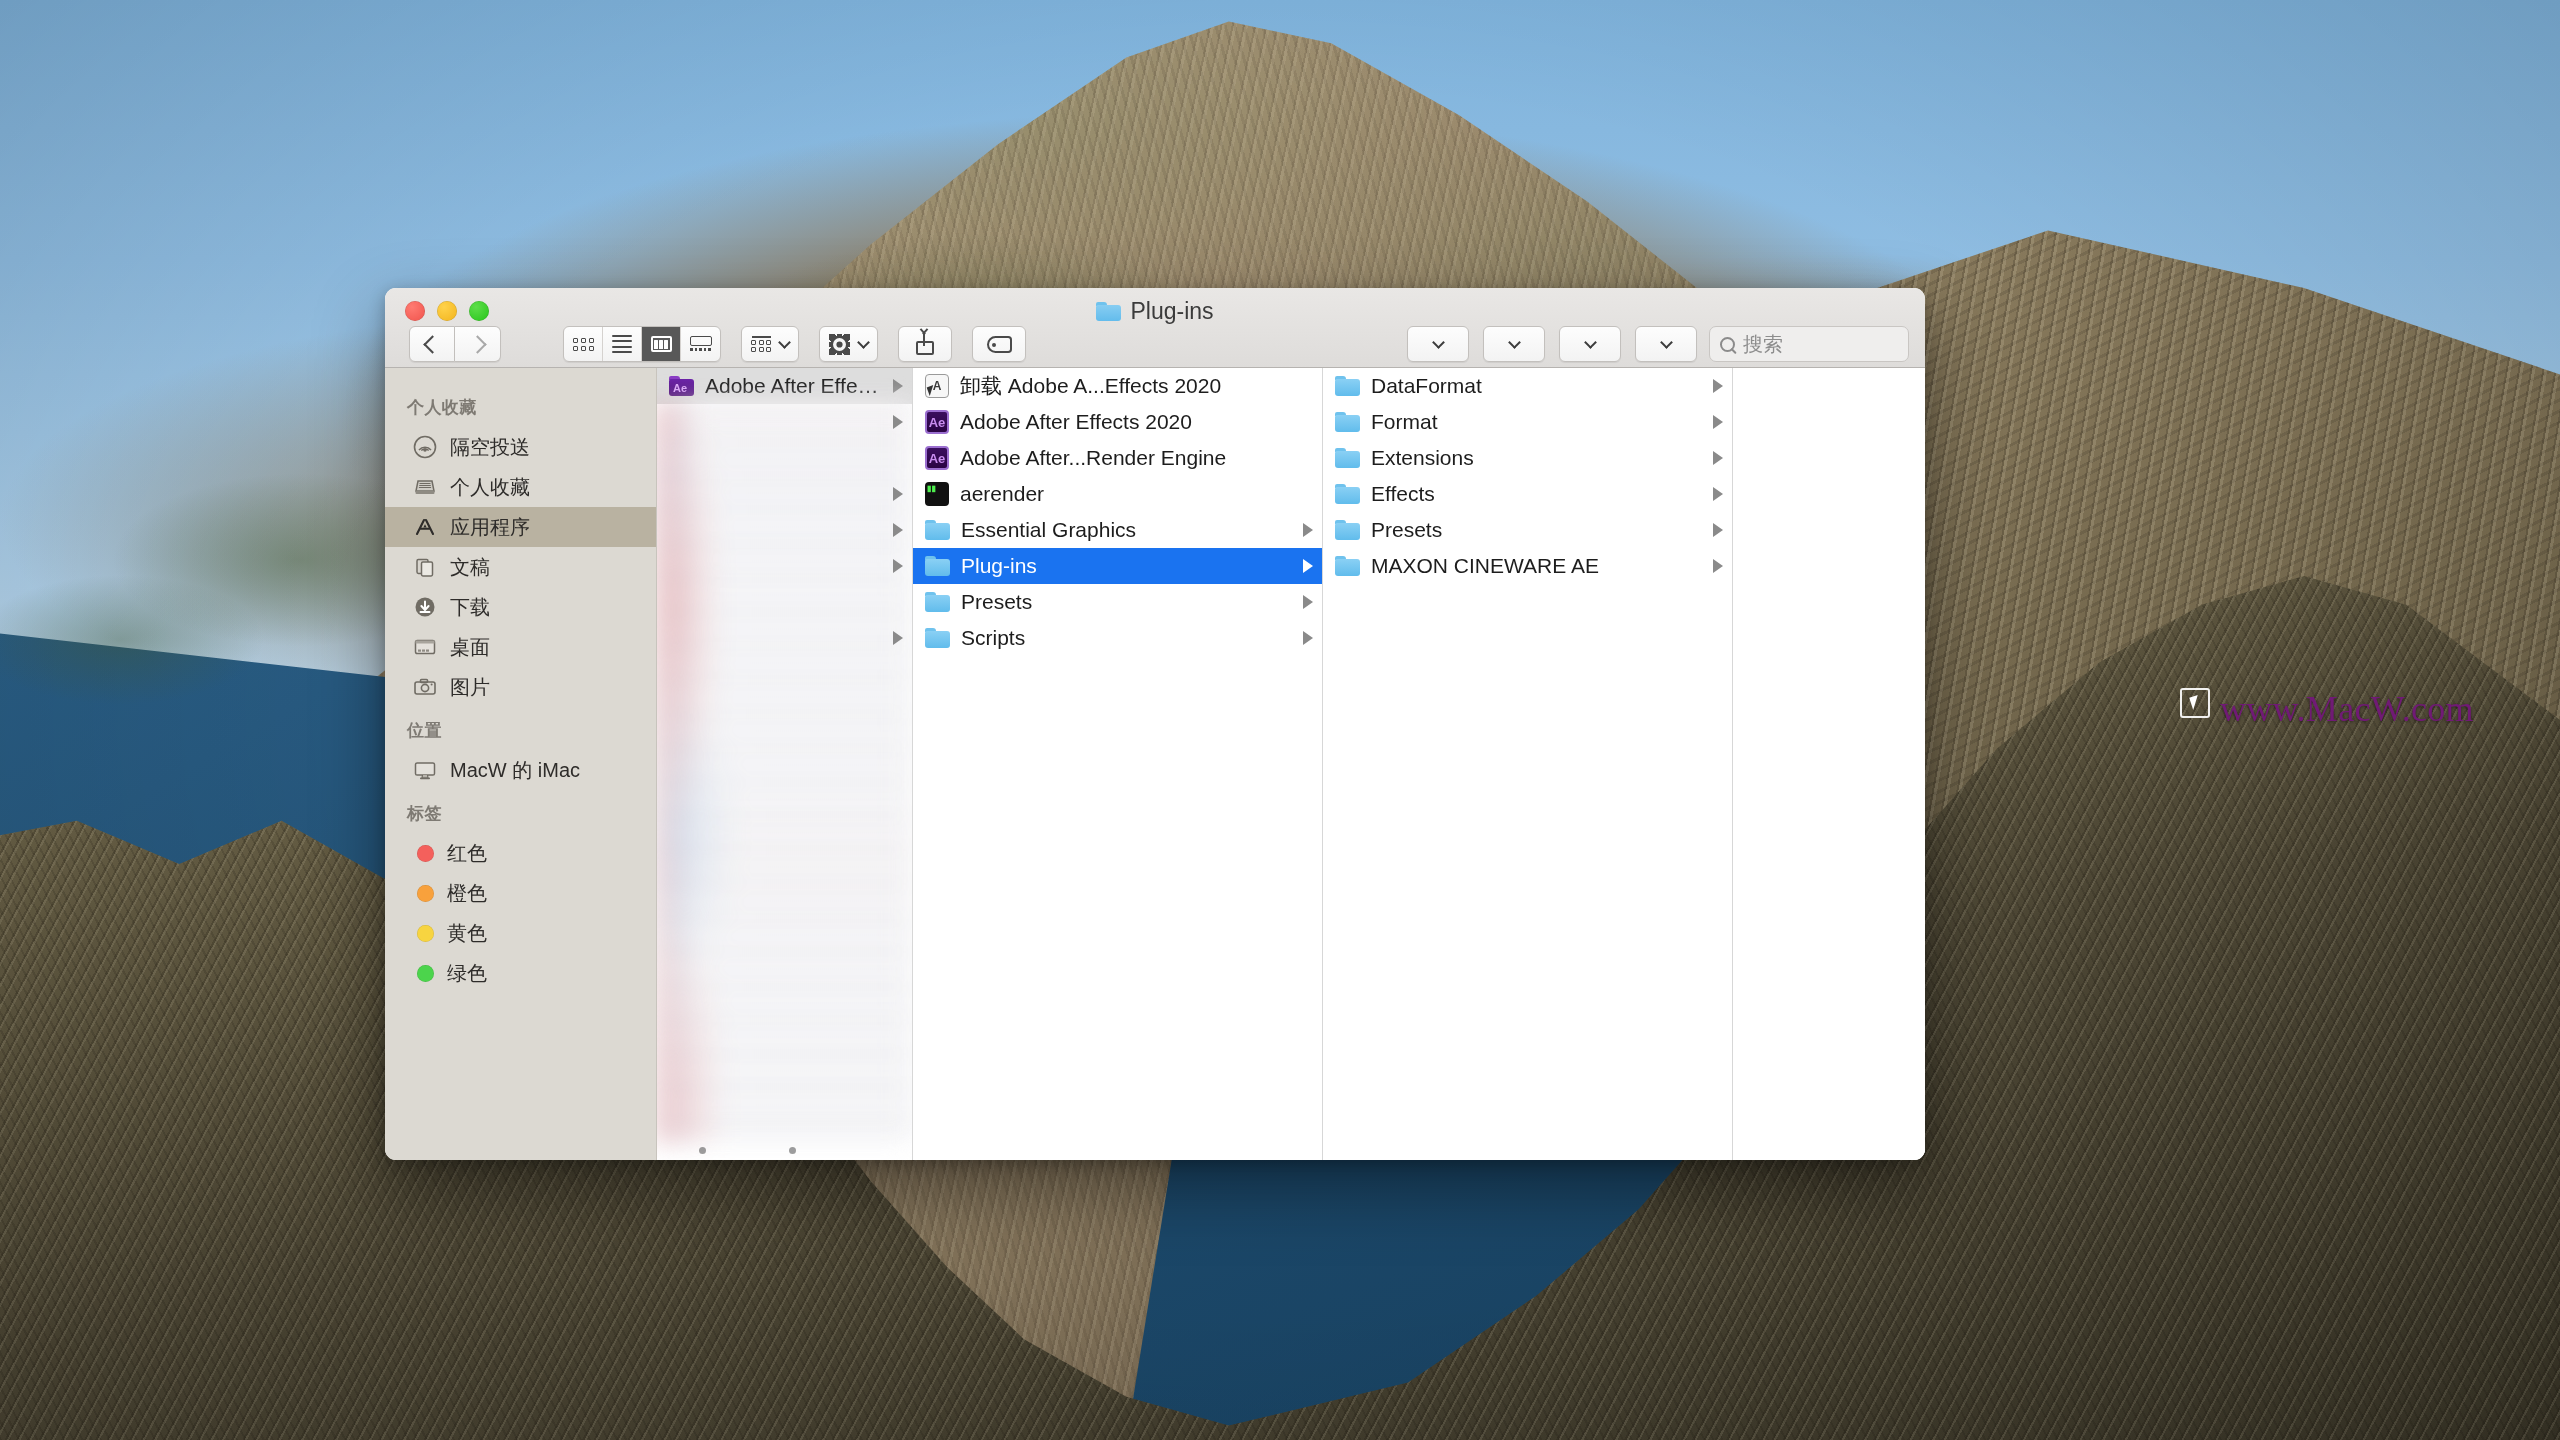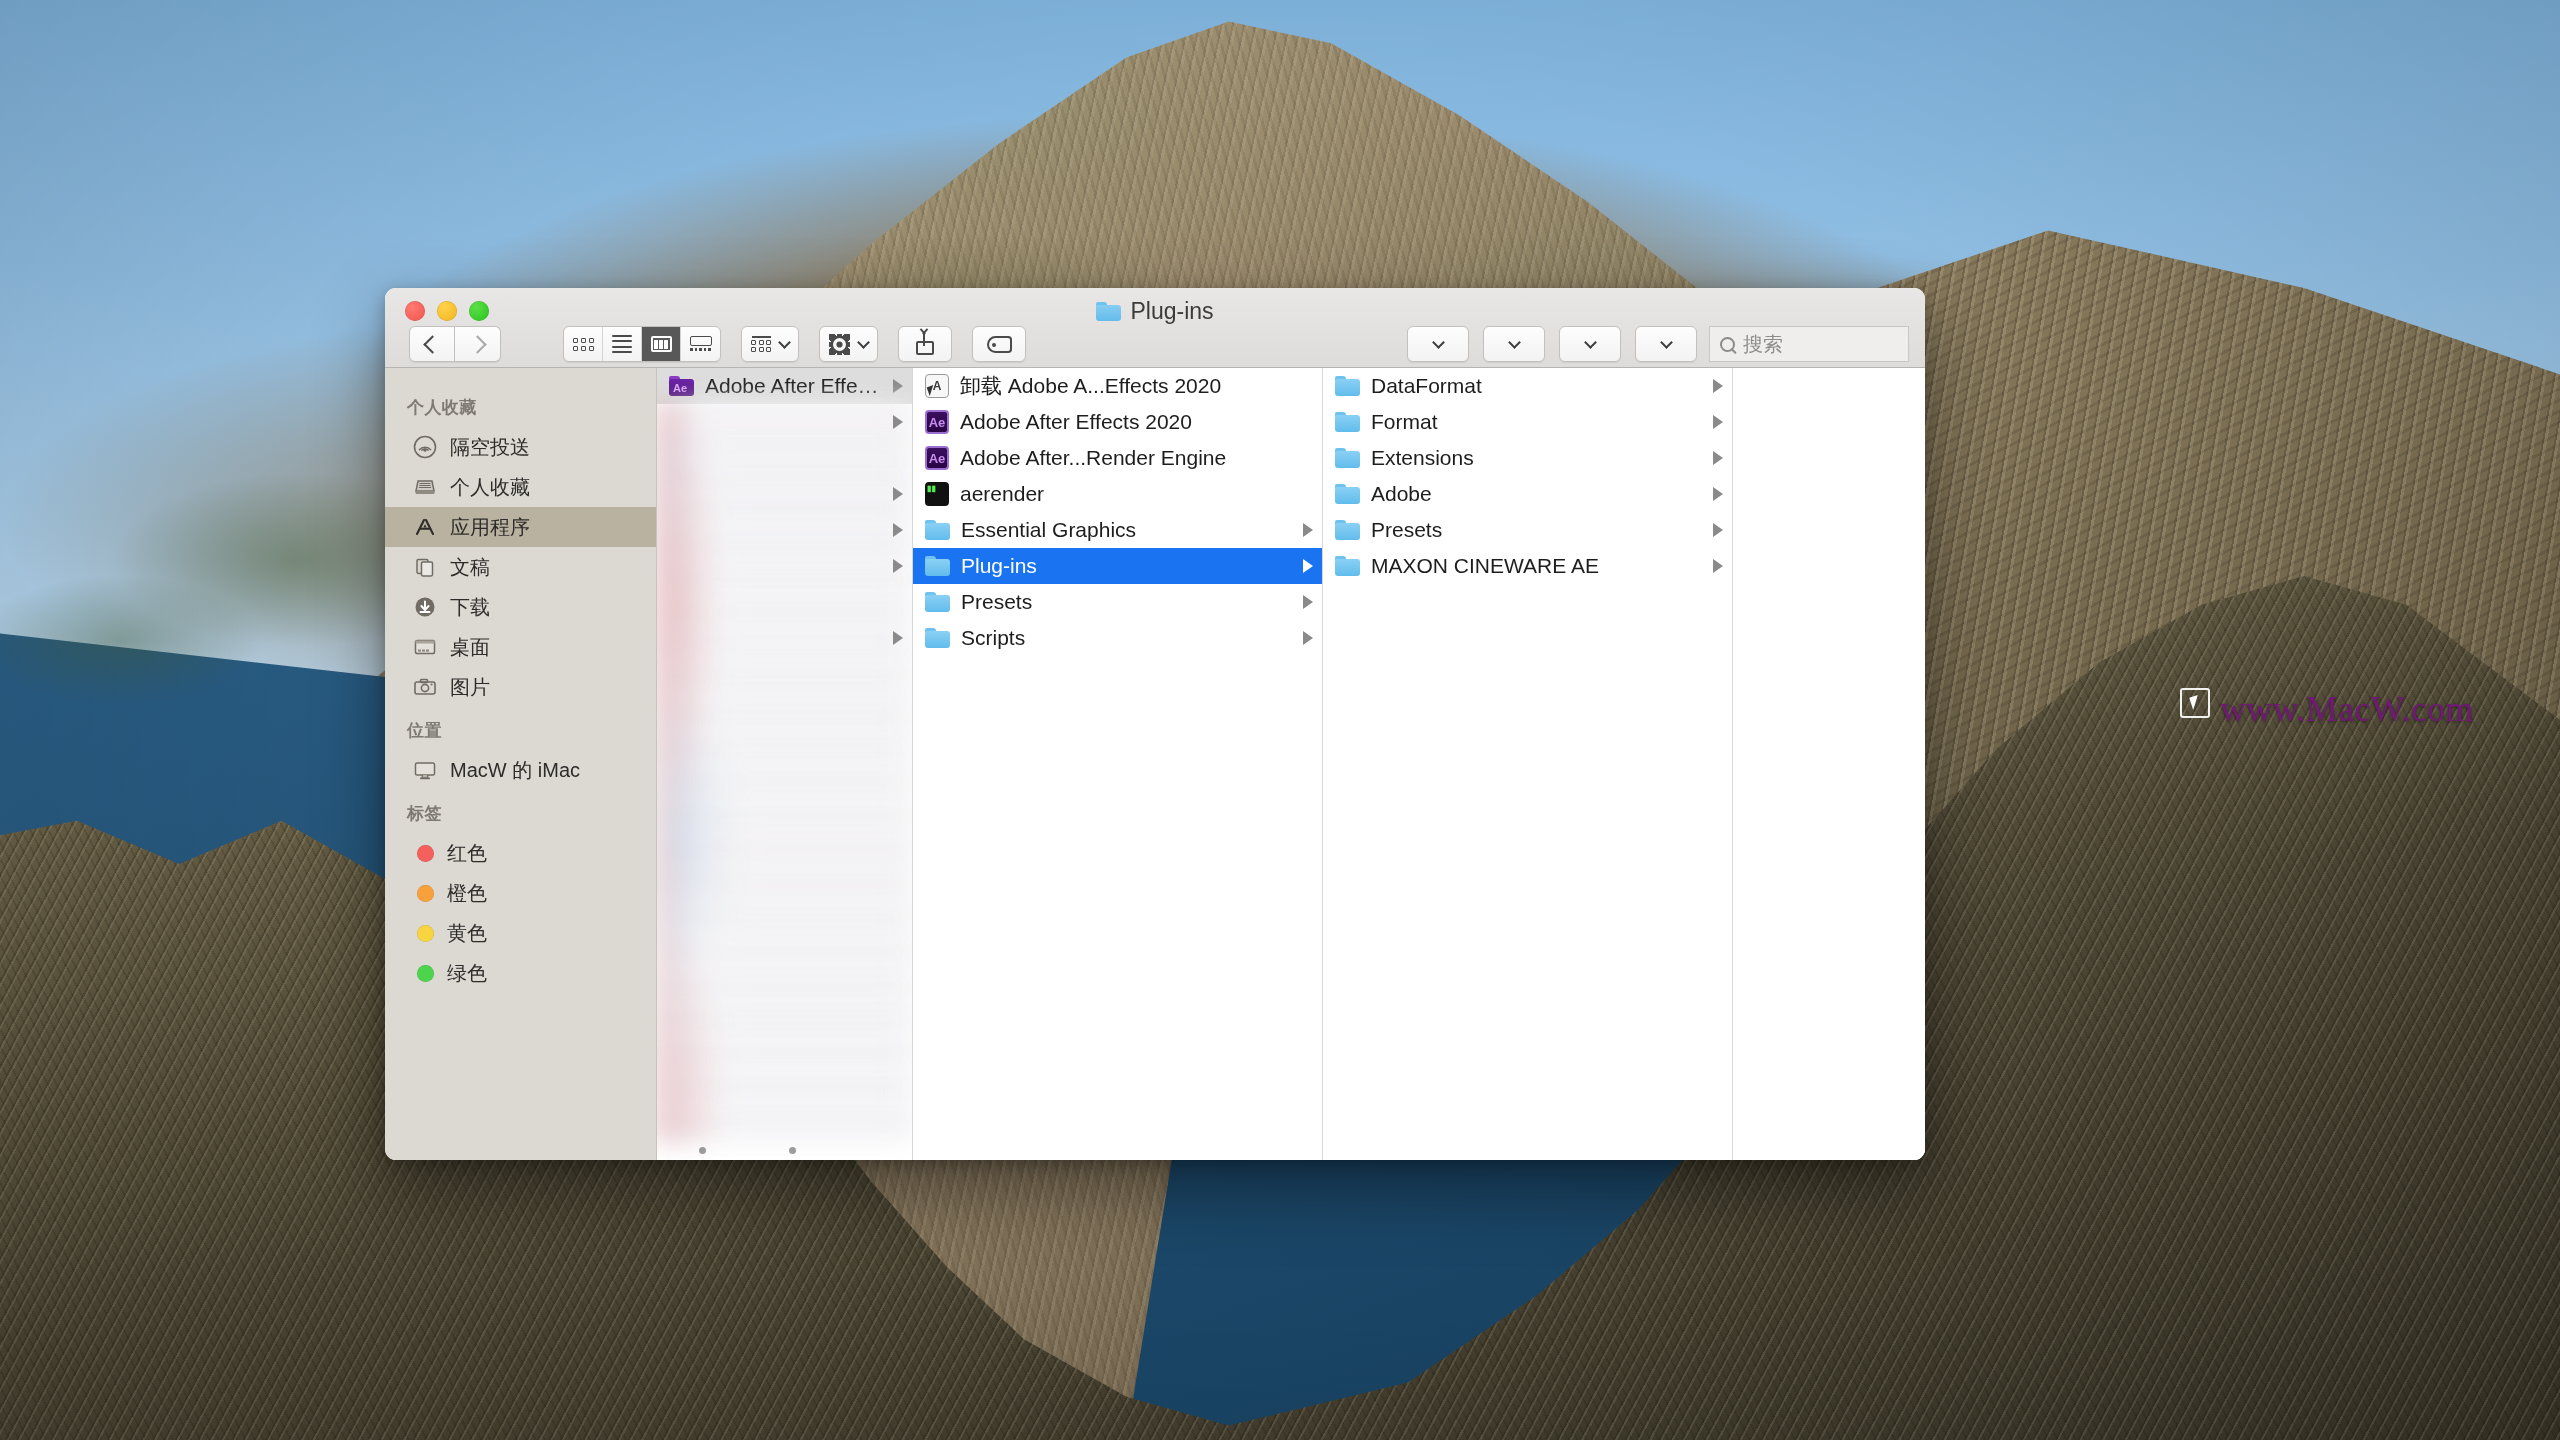--- a/index.html
+++ b/index.html
@@ -258,21 +258,21 @@
   }
   .tag-ic::after { content:""; position:absolute; left:3px; top:5.5px; width:4px; height:4px; border-radius:50%; background:#4a4a4a; }
 
   .tb-spacer { flex: 1; }
   .btn.narrow-dd { width: 62px; margin-left: 14px; justify-content: center; }
 
   .search {
     margin-left: 12px; width: 200px; height: 36px;
     background: #efeeed;
     border: 1px solid #c9c6c3;
-    border-radius: 0;
+    border-radius: 7px;
     display: flex; align-items: center; gap: 8px;
     padding: 0 10px;
   }
   .mag { width: 15px; height: 15px; border: 2.2px solid #8b8b8b; border-radius: 50%; position: relative; flex: none; }
   .mag::after { content:""; position:absolute; right:-4px; bottom:-3px; width:7px; height:2.2px; background:#8b8b8b; transform: rotate(45deg); border-radius:1px; }
   .search input {
     border: none; background: transparent; outline: none;
     font-size: 20px; color: #7d7d7d; width: 100%;
     font-family: "Liberation Sans", "DejaVu Sans", sans-serif;
   }
@@ -735,21 +735,21 @@
             <span class="nm">Format</span>
             <span class="tri"></span>
           </div>
           <div class="row">
             <span class="fico"></span>
             <span class="nm">Extensions</span>
             <span class="tri"></span>
           </div>
           <div class="row">
             <span class="fico"></span>
-            <span class="nm">Adobe</span>
+            <span class="nm">Effects</span>
             <span class="tri"></span>
           </div>
           <div class="row">
             <span class="fico"></span>
             <span class="nm">Presets</span>
             <span class="tri"></span>
           </div>
           <div class="row">
             <span class="fico"></span>
             <span class="nm">MAXON CINEWARE AE</span>

